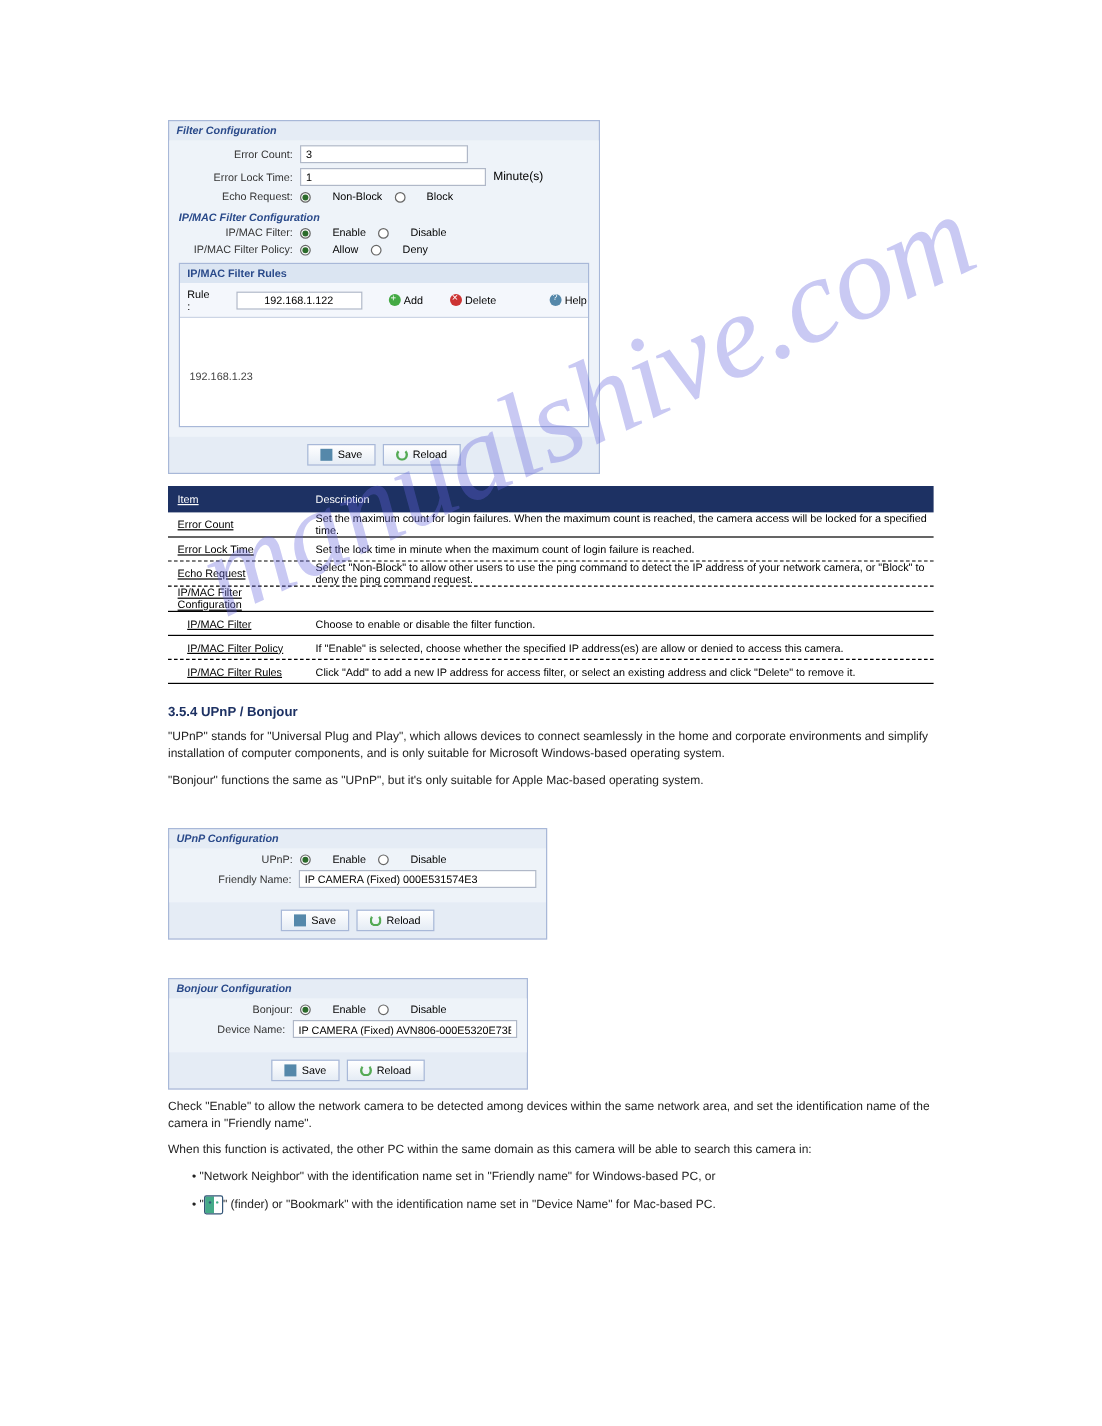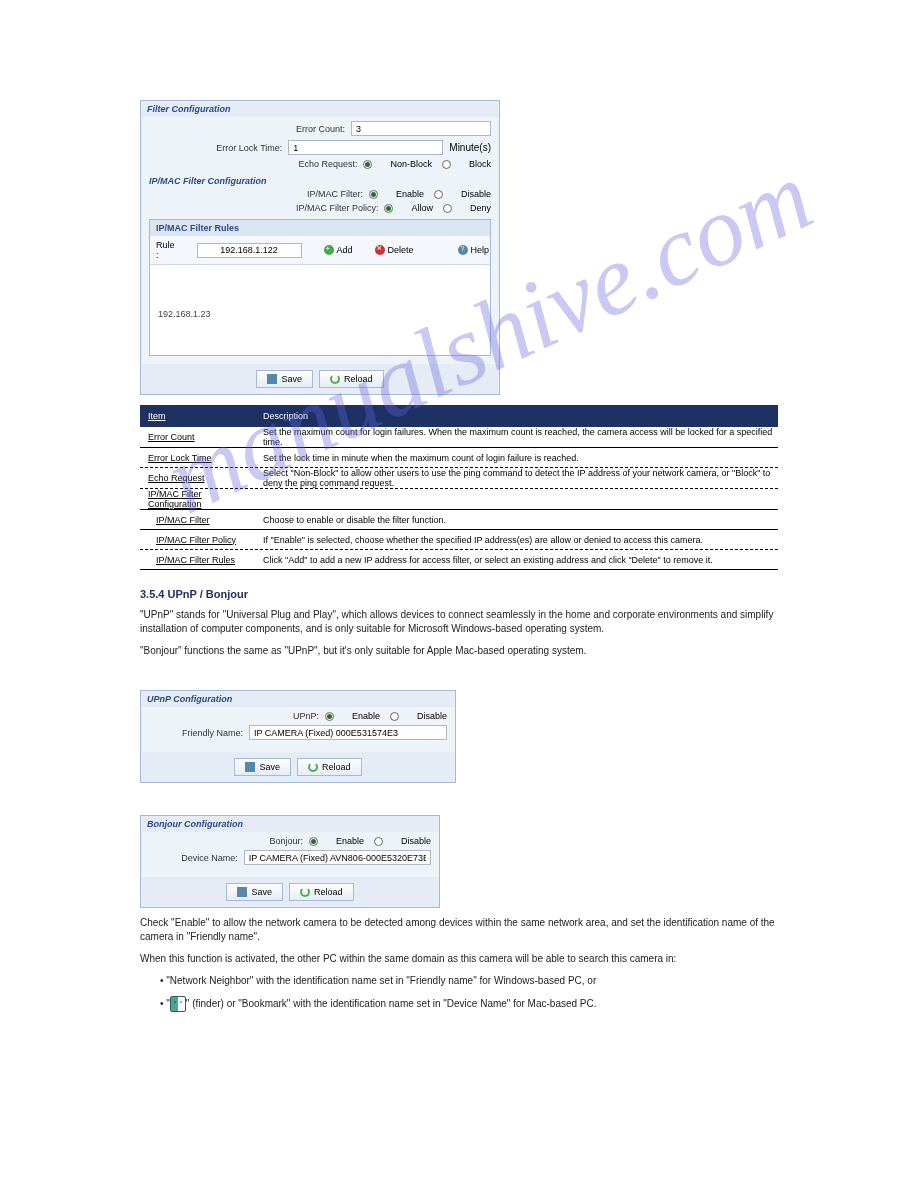--- a/index.html
+++ b/index.html
@@ -39,21 +39,20 @@
     }
     .panel-body {
       padding: 4px 8px 8px 8px;
       background: #eef3f9;
     }
     .form-row {
       display: flex;
       align-items: center;
       margin-bottom: 4px;
       gap: 6px;
-      justify-content: flex-end;
     }
     .form-label {
       width: 95px;
       text-align: right;
       font-size: 9px;
       color: #333;
     }
     .form-input {
       border: 1px solid #b0b8c8;
       background: #fff;

